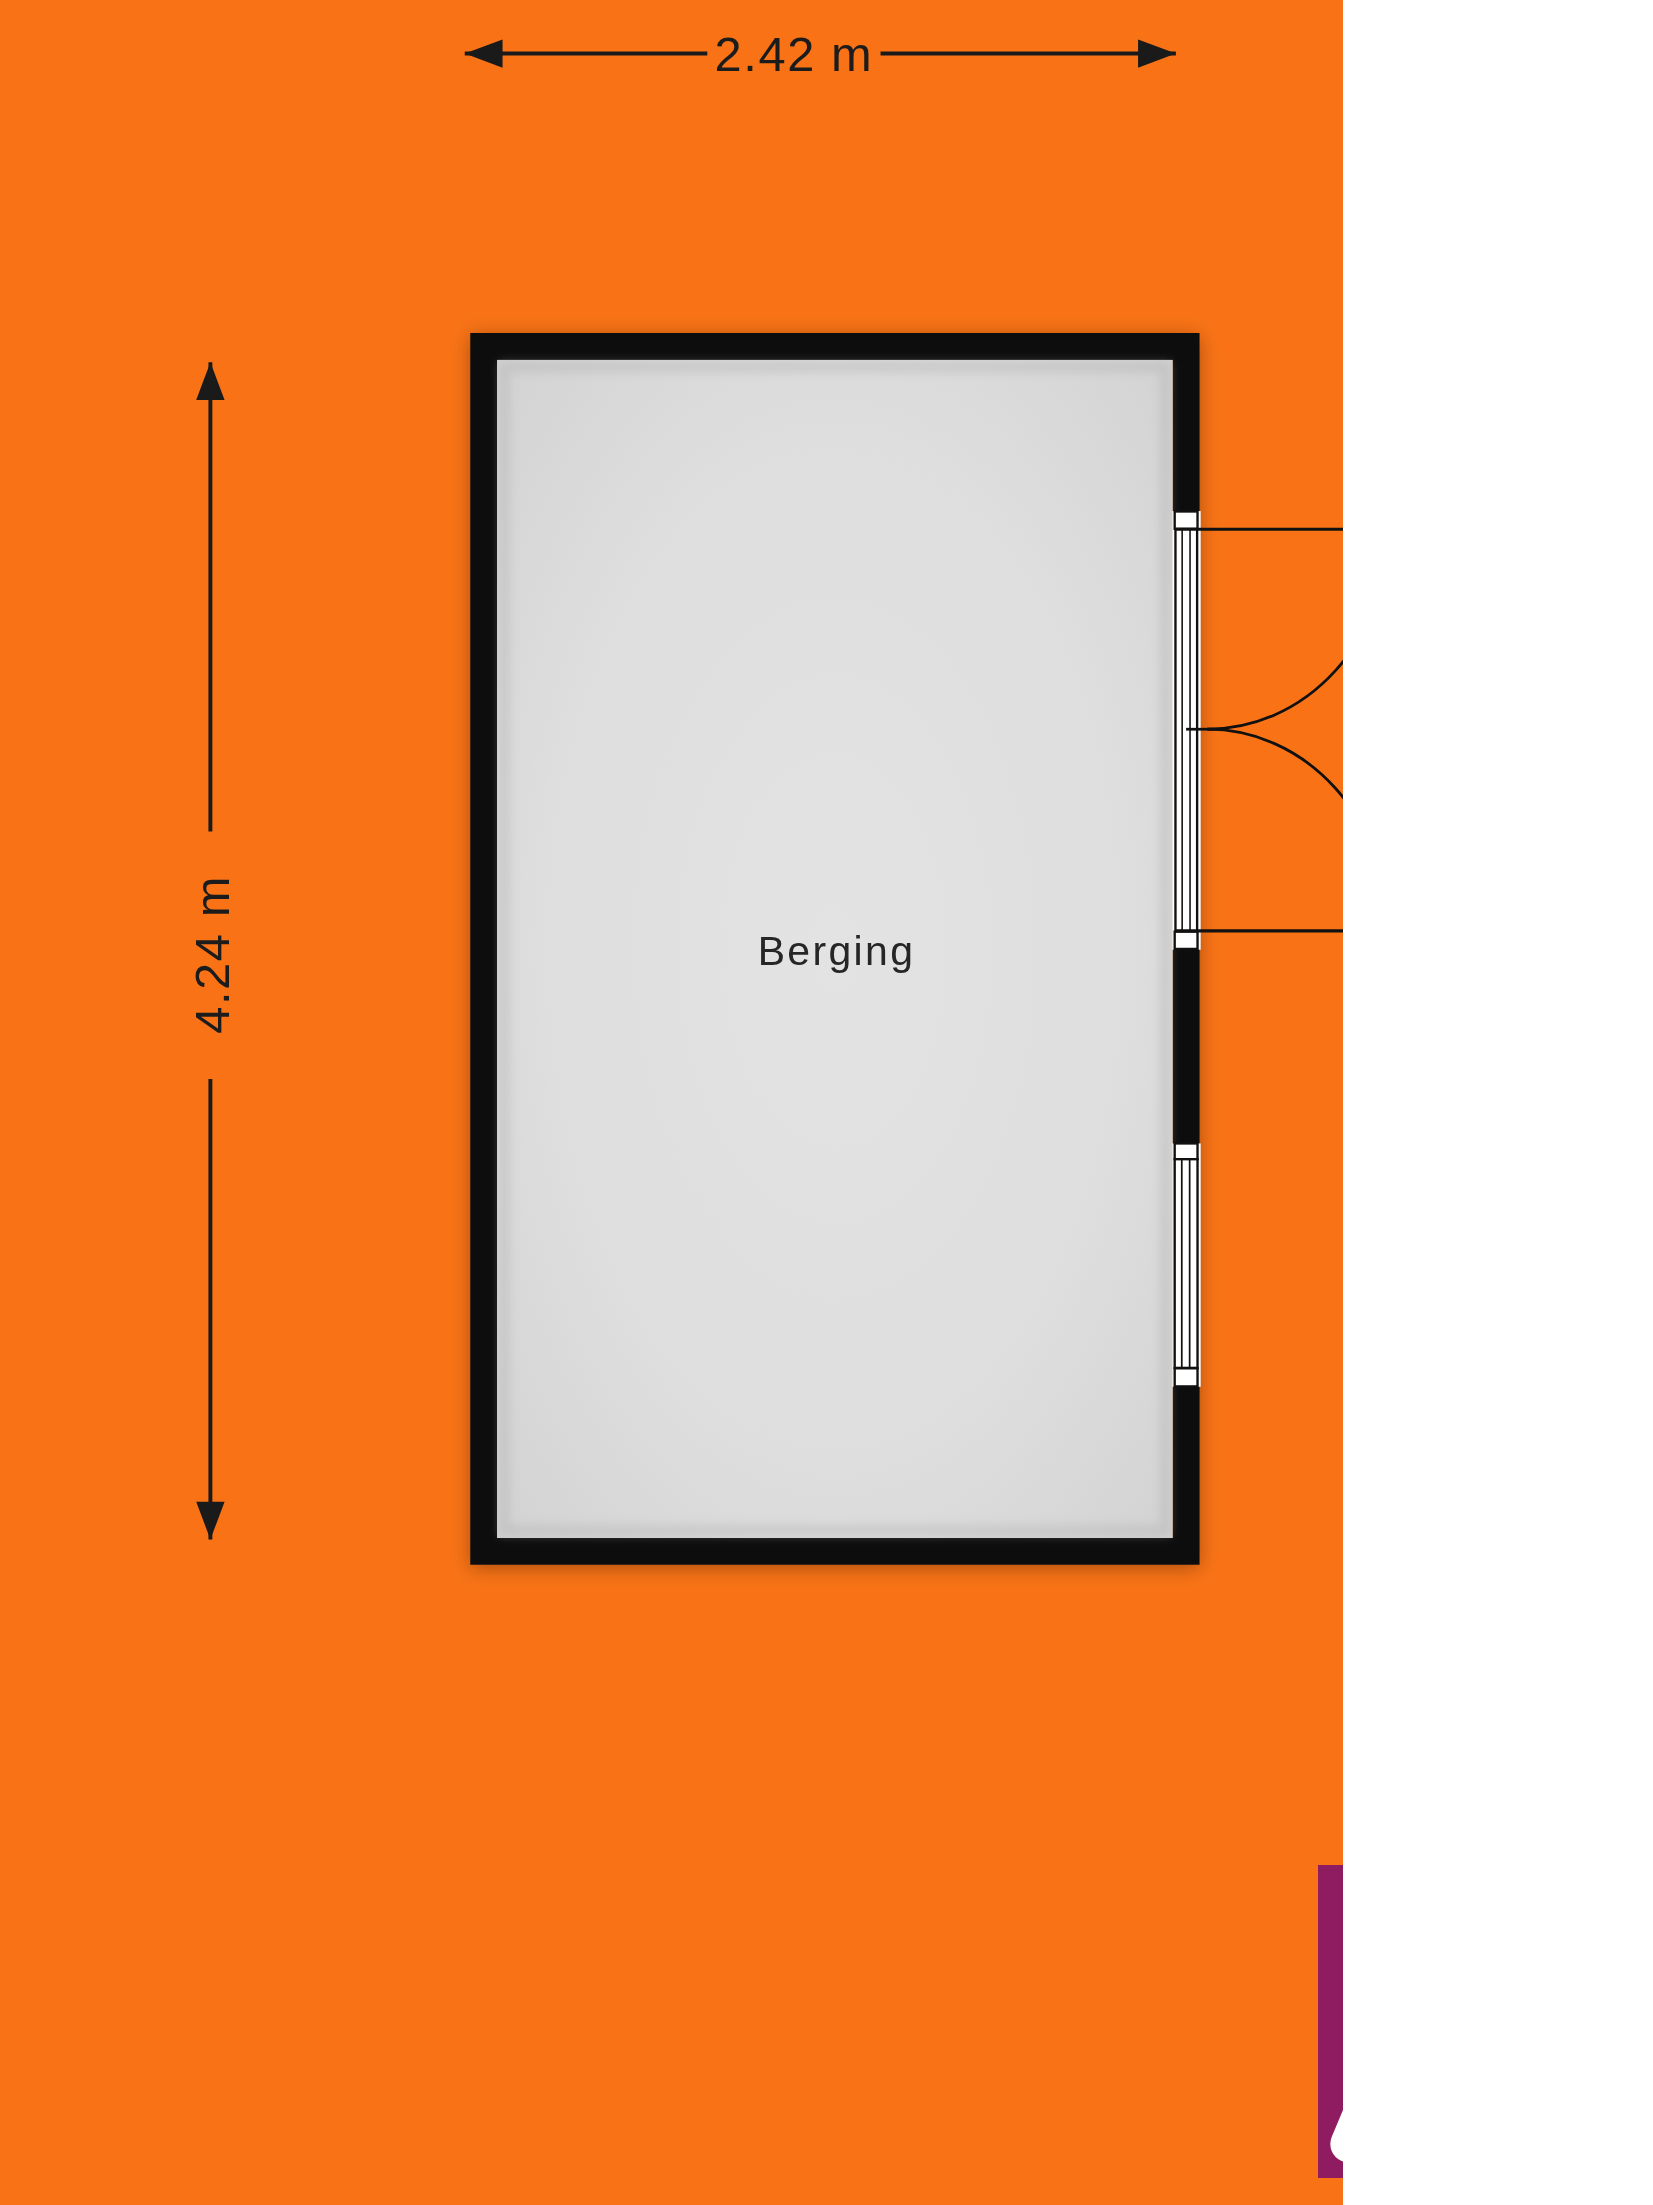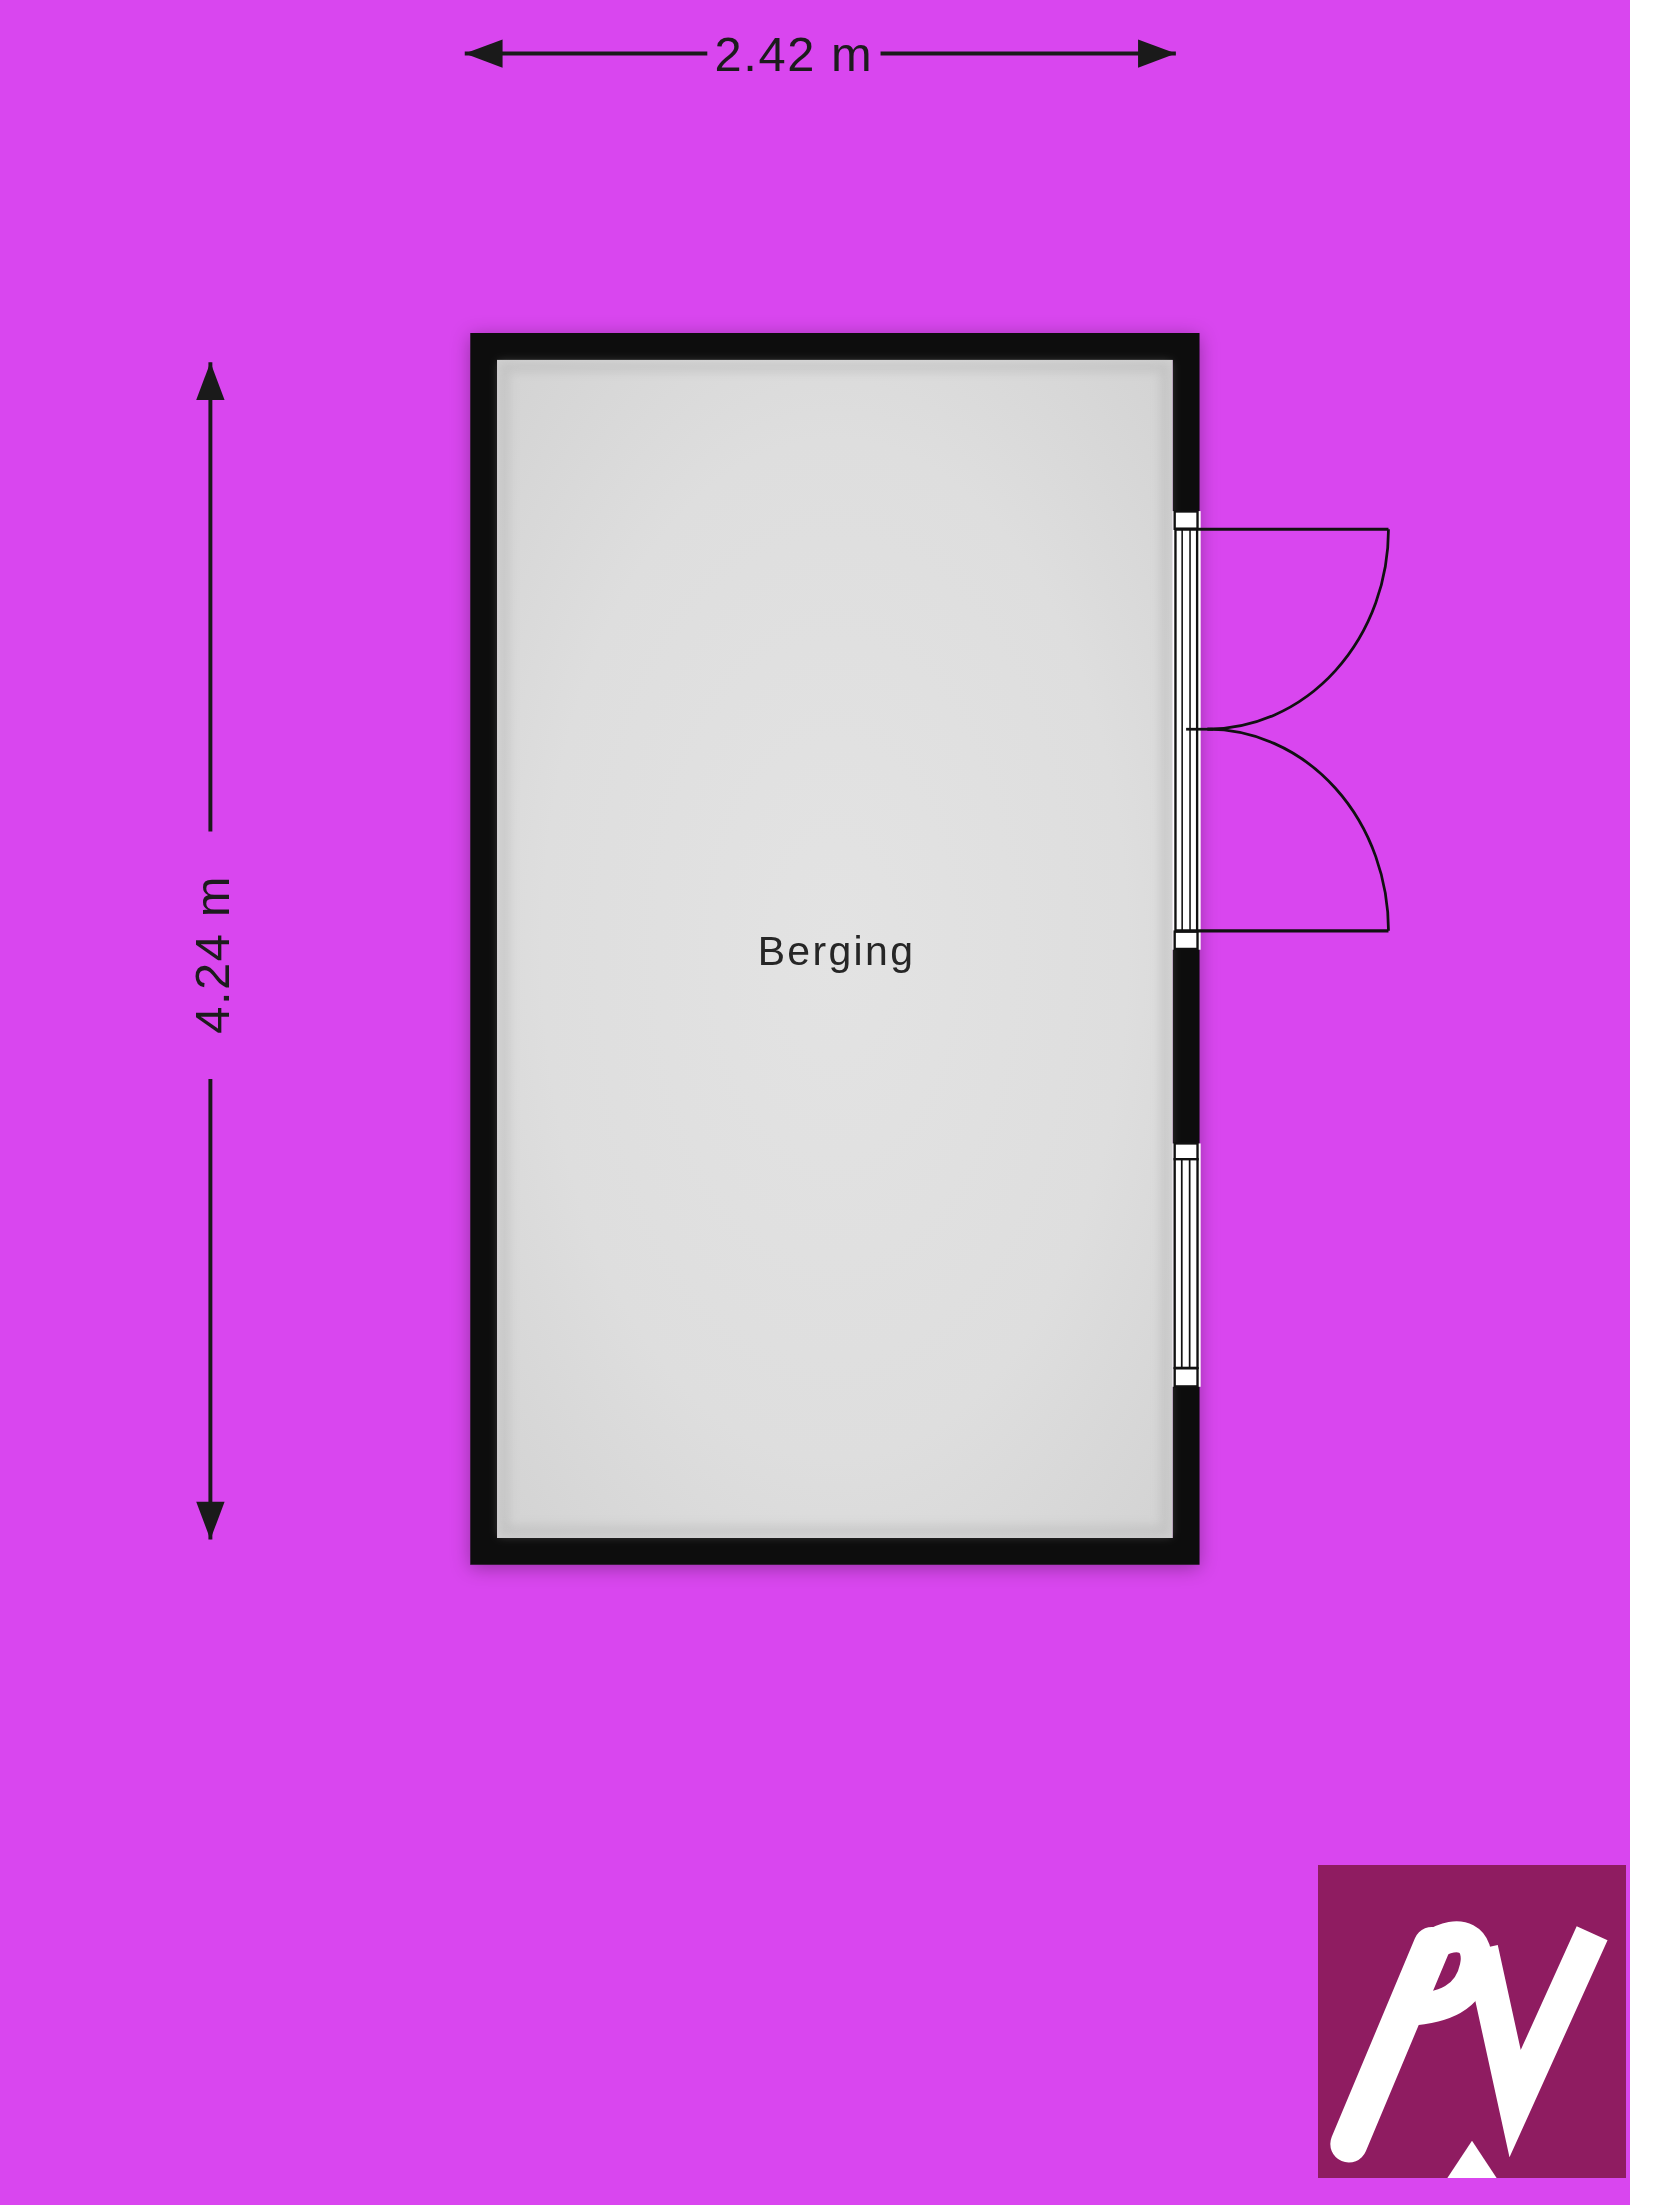--- a/index.html
+++ b/index.html
@@ -1,21 +1,21 @@
 <!DOCTYPE html>
 <html style="font-size:12.6px"><head>
 <meta charset="utf-8">
 <title>Plattegrond</title>
 <style>
   html, body { margin: 0; padding: 0; background: #ffffff; }
   .canvas {
     position: relative;
-    width: 1630px;
+    width: 1343px;
     height: 2205px;
-    background: #d946ef;
+    background: #f97316;
     overflow: hidden;
     font-family: "Liberation Sans", sans-serif;
   }
   svg.plan { position: absolute; left: 0; top: 0; }
   .dim-label {
     font-family: "Liberation Sans", sans-serif;
     font-size: 62px;
     fill: #1c1c1c;
     letter-spacing: 2px;
   }

